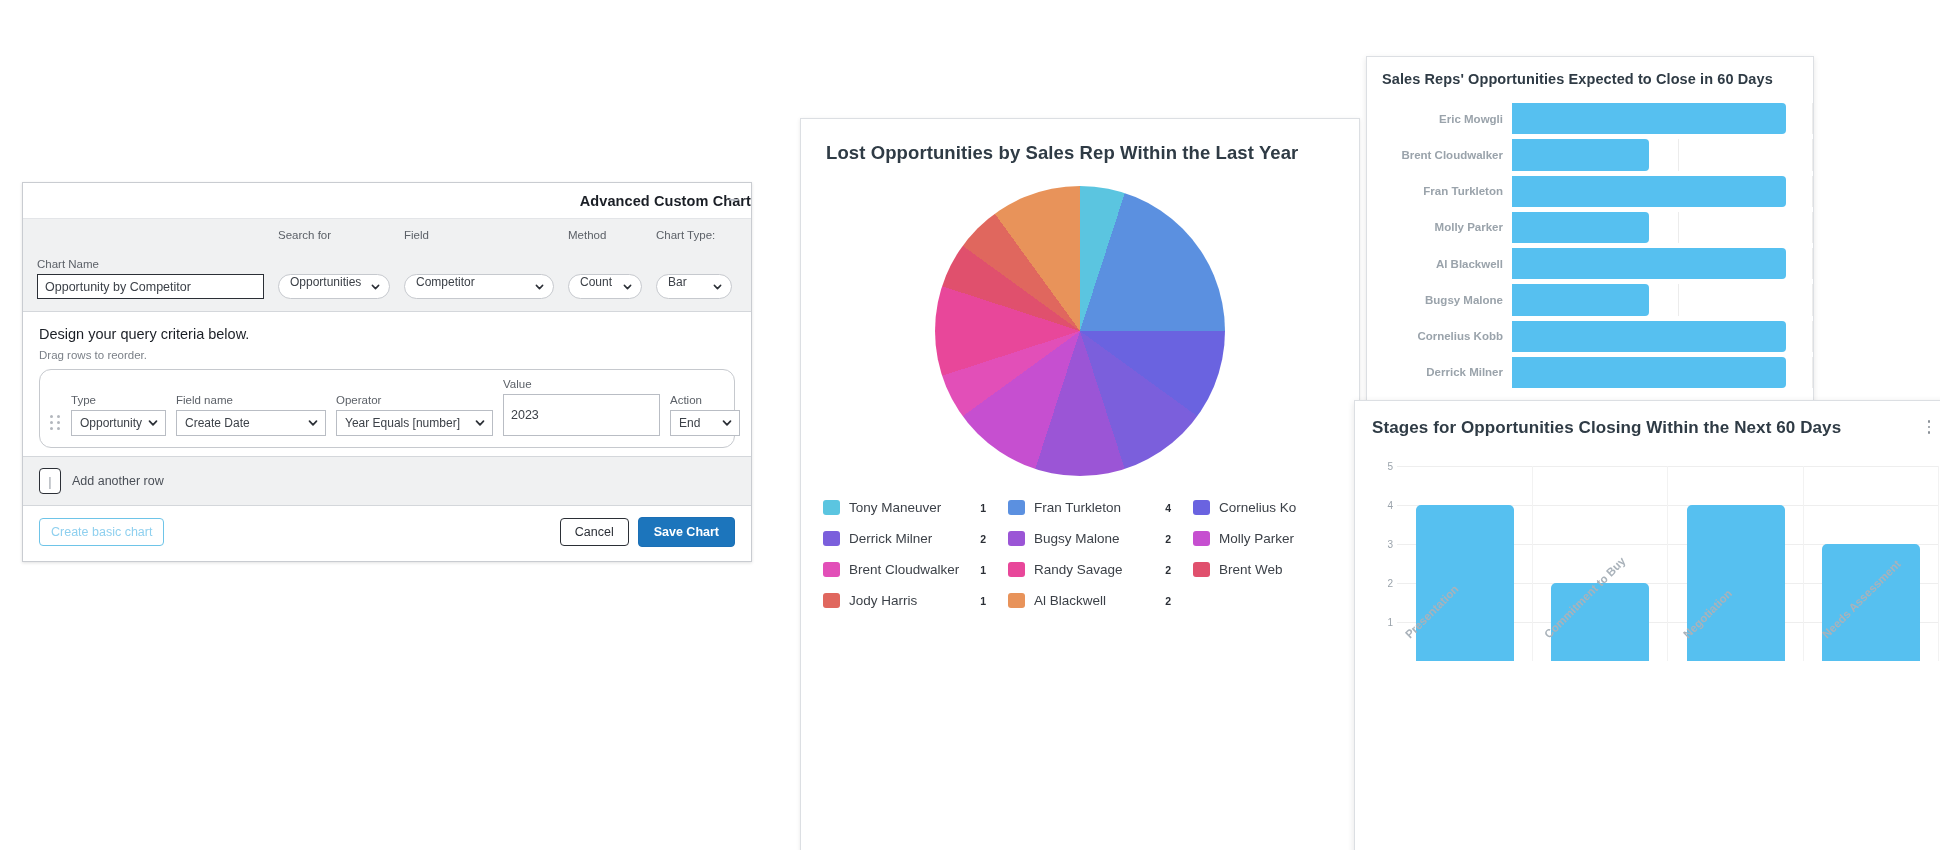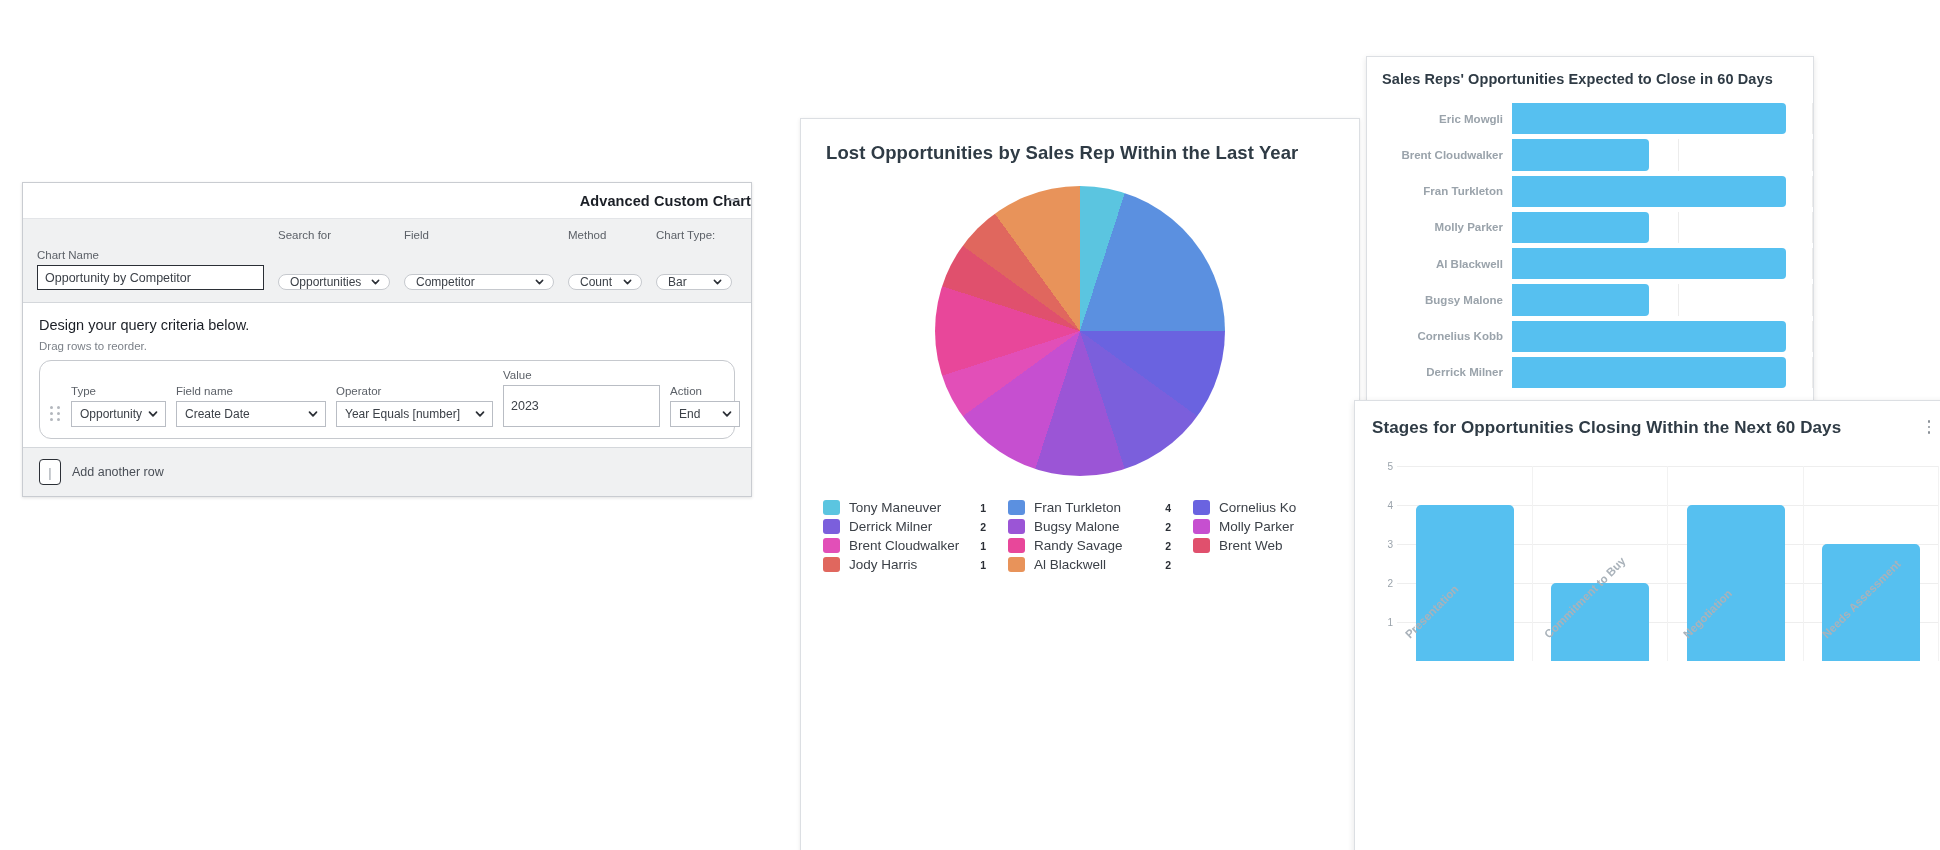--- a/index.html
+++ b/index.html
@@ -50,21 +50,21 @@
     font-size: 11.5px; color: #5c6168; margin-bottom: 4px;
     white-space: nowrap;
   }
   .txtinput {
     height: 25px; border: 1.5px solid #2b2f36; background: #fff;
     font-size: 12.5px; color: #3c4148; padding: 0 7px;
     font-family: "Liberation Sans", sans-serif;
     border-radius: 0;
   }
   .sel {
-    position: relative; height: 16px;
+    position: relative; height: 25px;
     border: 1px solid #c6c9ce; border-radius: 13px;
     background: #ffffff;
     font-size: 12px; color: #3c4148;
     display: flex; align-items: flex-start;
     padding: 0 26px 0 11px;
     white-space: nowrap;
     cursor: pointer;
     margin-top: 29px;
   }
   .sel .chev {
@@ -144,21 +144,21 @@
   .pie-title {
     font-size: 18.5px; font-weight: bold; color: #2f3b45;
     padding: 23px 0 0 25px; letter-spacing: .1px;
   }
   .pie-wrap { display:flex; justify-content:center; margin-top: 22px; }
   .pie { width: 290px; height: 290px; border-radius: 50%; }
   .pie-legend {
     margin-top: 24px; padding: 0 0 0 22px;
     display: grid;
     grid-template-columns: 185px 185px 185px;
-    row-gap: 4px;
+    row-gap: 16px;
   }
   .lg-item { display: flex; align-items: center; font-size: 13.5px; color: #3c4148; }
   .lg-sw { width: 17px; height: 15px; border-radius: 3px; flex: none; margin-right: 9px; }
   .lg-name { white-space: nowrap; }
   .lg-val { margin-left: auto; padding-right: 22px; font-size: 10.5px; font-weight: bold; color: #2b2f36; }
 
   
   .hbar-card {
     position: absolute; left: 1366px; top: 56px;
     width: 448px; height: 351px;
@@ -374,20 +374,27 @@
           </div>
         </div>
       </div>
     </div>
 
     <div class="acc-addrow">
       <div class="add-btn">|</div>
       <div class="add-label">Add another row</div>
     </div>
 
+    <div class="acc-footer">
+      <button class="btn-basic">Create basic chart</button>
+      <div class="footer-right">
+        <button class="btn-cancel">Cancel</button>
+        <button class="btn-save">Save Chart</button>
+      </div>
+    </div>
   </div>
 
   <div class="pie-card">
     <div class="pie-title">Lost Opportunities by Sales Rep Within the Last Year</div>
     <div class="pie-wrap">
       <div class="pie" id="pie" style="background: conic-gradient(rgb(91, 197, 224) 0deg, rgb(91, 197, 224) 18deg, rgb(91, 144, 224) 18deg, rgb(91, 144, 224) 90deg, rgb(106, 99, 224) 90deg, rgb(106, 99, 224) 126deg, rgb(123, 95, 220) 126deg, rgb(123, 95, 220) 162deg, rgb(155, 85, 214) 162deg, rgb(155, 85, 214) 198deg, rgb(198, 79, 208) 198deg, rgb(198, 79, 208) 234deg, rgb(226, 79, 184) 234deg, rgb(226, 79, 184) 252deg, rgb(232, 71, 154) 252deg, rgb(232, 71, 154) 288deg, rgb(224, 80, 109) 288deg, rgb(224, 80, 109) 306deg, rgb(224, 103, 94) 306deg, rgb(224, 103, 94) 324deg, rgb(232, 147, 90) 324deg, rgb(232, 147, 90) 360deg);"></div>
     </div>
     <div class="pie-legend" id="pie-legend">
         <div class="lg-item">
           <span class="lg-sw" style="background: rgb(91, 197, 224);"></span>

